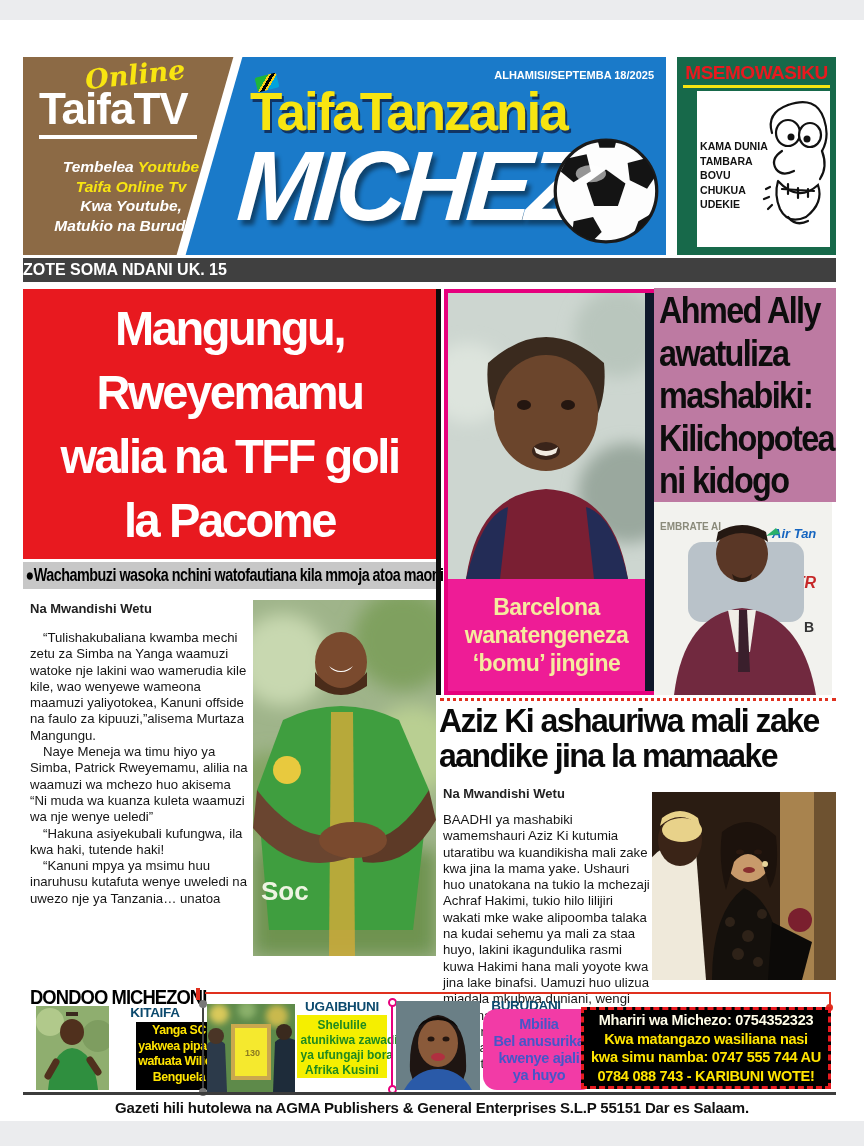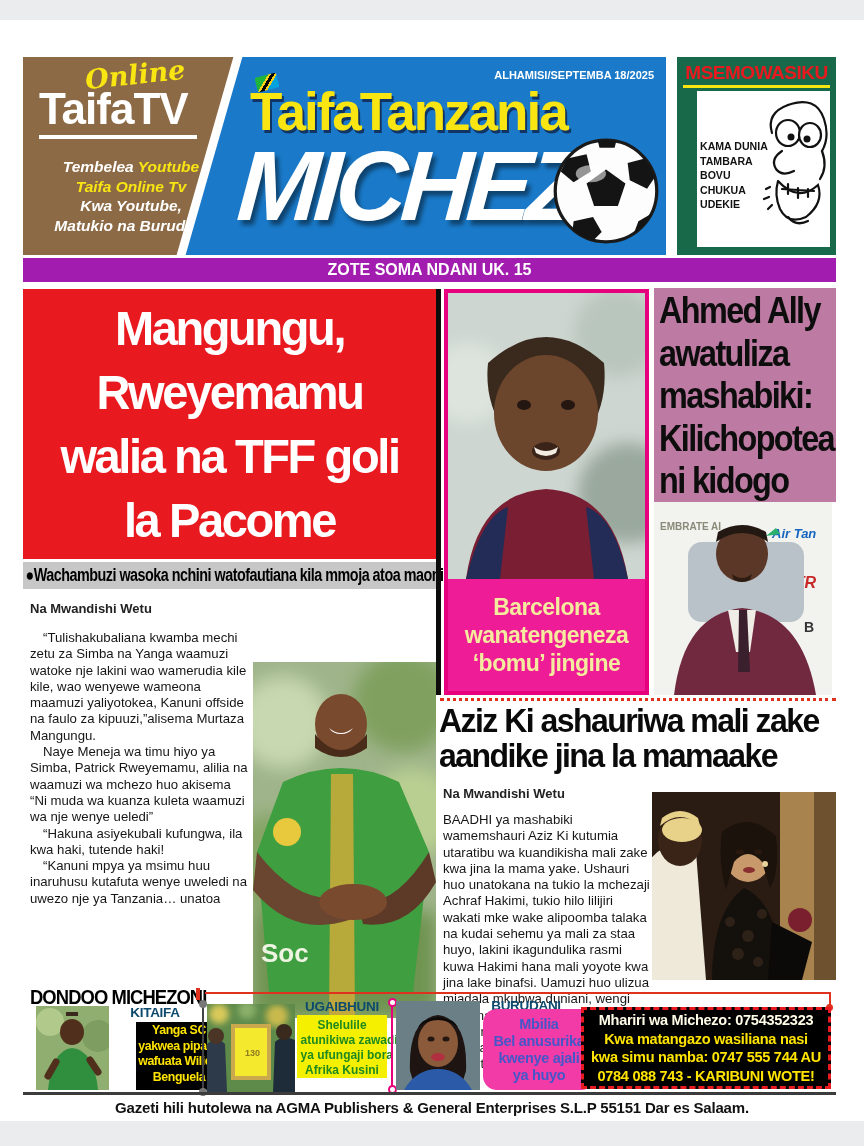--- a/index.html
+++ b/index.html
@@ -25,37 +25,37 @@
               text-shadow:4px 5px 4px rgba(0,0,0,.45);white-space:nowrap;transform:skewX(-4deg);}
   .flag-mini{background:linear-gradient(135deg,#1eb53a 0 38%,#fcd116 38% 46%,#000 46% 58%,#fcd116 58% 66%,#00a3dd 66% 100%);
              transform:rotate(-14deg);border-radius:2px;}
   .green-box{background:#17694a;}
   .msemo-title{color:#e8191f;font-weight:bold;font-size:19px;text-align:center;
                border-bottom:3px solid #f8e511;padding-bottom:1px;letter-spacing:-0.5px;}
   .msemo-panel{background:#fff;}
   .msemo-lines{color:#111;font-weight:bold;font-size:11.5px;line-height:14.5px;
                transform:scaleX(.92);transform-origin:left;}
   
-  .navy-strip{background:#a21caf;color:#fff;font-weight:bold;font-size:16px;
-              display:flex;align-items:center;justify-content:center;letter-spacing:0;}
+  .navy-strip{background:#404040;color:#fff;font-weight:bold;font-size:16px;
+              display:flex;align-items:center;letter-spacing:0;}
   
   .red-box{background:#e8191f;display:flex;flex-direction:column;justify-content:center;}
   .red-head{color:#fff;font-weight:bold;font-size:49px;line-height:64px;letter-spacing:-2.5px;
             text-align:center;display:block;transform:scaleX(.96);}
   .sub-bar{background:#c7c7c7;display:flex;align-items:center;}
   .sub-text{color:#000;font-weight:bold;font-size:17.5px;white-space:nowrap;
             transform:scaleX(.82);transform-origin:left;letter-spacing:-0.6px;}
   .byline{font-weight:bold;font-size:13px;color:#222;}
   .body-col{font-size:13.2px;line-height:16.3px;color:#161616;}
   .body-col p{margin:0 0 0 0;}
   .indent{text-indent:13px;}
   .photo{overflow:hidden;}
   .black-divider{background:#0c0c0c;}
   
-  .magenta-frame{border:4px solid #e6007d;background:#0f172a;}
+  .magenta-frame{border:4px solid #e6007d;background:#0f172a;padding-left:36px;}
   .barca-box{background:#ee1c96;display:flex;flex-direction:column;justify-content:center;}
   .barca-line{color:#f5eb9e;font-weight:bold;font-size:23px;line-height:28px;text-align:center;display:block;letter-spacing:-0.5px;}
   .mauve-box{background:#bd7aa2;}
   .mauve-head{color:#0d0d0d;font-weight:bold;font-size:36px;line-height:42.5px;letter-spacing:-1.8px;
               display:block;transform:scaleX(.9);transform-origin:left;white-space:nowrap;}
   .dotted-red{border-top:3px dotted #e0301e;}
   .aziz-head{color:#0a0a0a;font-weight:bold;font-size:33px;line-height:35px;letter-spacing:-1.6px;
              display:block;transform:scaleX(.97);transform-origin:left;white-space:nowrap;}
   
   .dondoo-title{font-weight:bold;font-size:20px;letter-spacing:-1px;color:#000;transform:scaleX(.92);transform-origin:left;white-space:nowrap;}
@@ -171,21 +171,21 @@
 
   <div class="abs byline" style="left:30px;top:601px;">Na Mwandishi Wetu</div>
 
   <div class="abs body-col" style="left:30px;top:630px;width:219px;height:356px;">
     <p class="indent">“Tulishakubaliana kwamba mechi zetu za Simba na Yanga waamuzi watoke nje lakini wao wamerudia kile kile, wao wenyewe wameona maamuzi yaliyotokea, Kanuni offside na faulo za kipuuzi,”alisema Murtaza Mangungu.</p>
     <p class="indent">Naye Meneja wa timu hiyo ya Simba, Patrick Rweyemamu, alilia na waamuzi wa mchezo huo akisema “Ni muda wa kuanza kuleta waamuzi wa nje wenye ueledi”</p>
     <p class="indent">“Hakuna asiyekubali kufungwa, ila kwa haki, tutende haki!</p>
     <p class="indent">“Kanuni mpya ya msimu huu inaruhusu kutafuta wenye uweledi na uwezo nje ya Tanzania… unatoa</p>
   </div>
 
-  <div class="abs photo" style="left:253px;top:662px;width:183px;height:452px;">
+  <div class="abs photo" style="left:253px;top:600px;width:183px;height:452px;">
     <svg width="183" height="356" viewBox="0 0 183 356">
       <defs>
           <filter id="b1">
             <feGaussianBlur stdDeviation="9"></feGaussianBlur>
           </filter>
         </defs>
       <rect width="183" height="356" fill="#9fb48a"></rect>
       <g filter="url(#b1)">
         <circle cx="30" cy="60" r="46" fill="#c8d8b0"></circle>
           <circle cx="150" cy="40" r="50" fill="#7fa05e"></circle>

